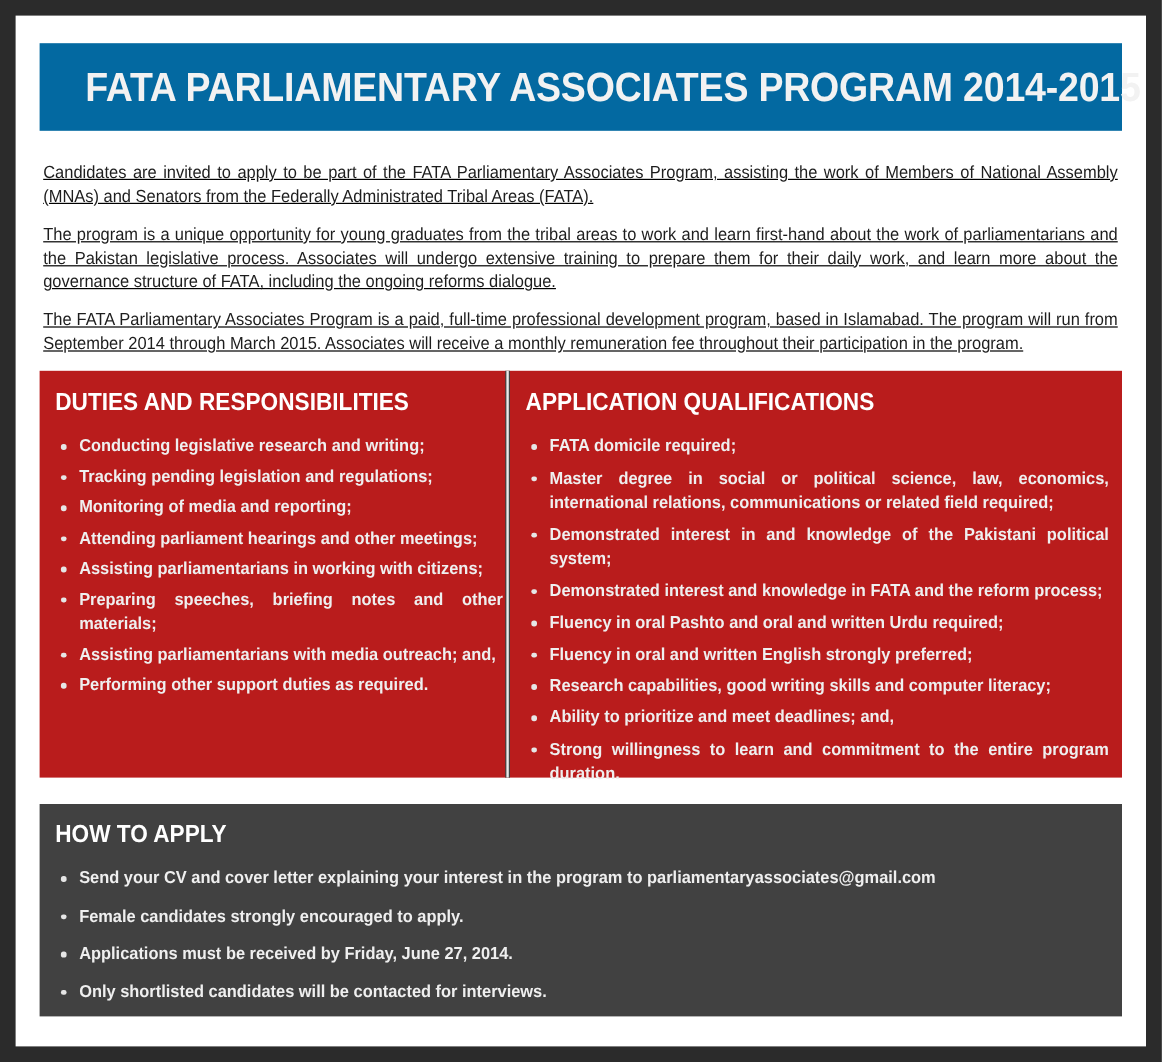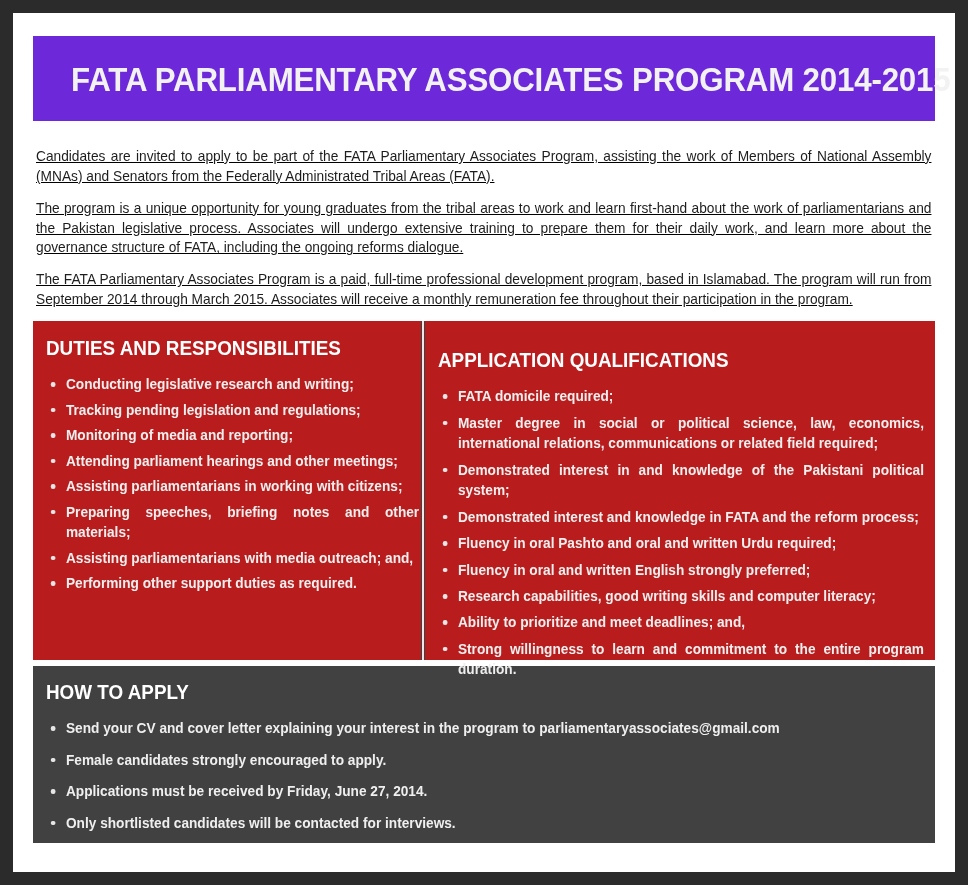--- a/index.html
+++ b/index.html
@@ -34,22 +34,22 @@
     position: absolute;
     left: 20px;
     top: 23px;
     width: 902px;
     height: 815px;
   }
 
   
   .title-bar {
     width: 902px;
-    height: 85px;
-    background: #6d28d9;
+    height: 73px;
+    background: #0369a1;
     box-sizing: border-box;
     padding: 0 0 0 38px;
     display: flex;
     align-items: center;
   }
   .title-bar h1 {
     margin: 0;
     color: #f2f2f2;
     font-size: 34px;
     font-weight: bold;
@@ -105,21 +105,20 @@
     position: absolute;
     left: 1px;
     top: 0;
     width: 2px;
     height: 339px;
     background: #e9e9e9;
   }
   .col-right {
     width: 510px;
     padding: 17px 16px 4px 13px;
-    margin-top: 12px;
   }
   .panel-title {
     margin: 0 0 16px 0;
     color: #ffffff;
     font-size: 20.5px;
     font-weight: bold;
     letter-spacing: 0px;
     transform: scaleX(0.92);
     transform-origin: left center;
     white-space: nowrap;
@@ -152,21 +151,21 @@
     width: 4.5px;
     height: 4.5px;
     border-radius: 50%;
     background: #e6e6e6;
   }
   .col-left ul.bullets li { width: 103%; }
   .col-right ul.bullets li { width: 102%; margin-bottom: 6px; }
 
   
   .how-panel {
-    margin-top: 6px;
+    margin-top: 22px;
     width: 902px;
     height: 177px;
     background: #414141;
     box-sizing: border-box;
     padding: 16px 16px 10px 13px;
   }
   .how-panel ul.bullets li {
     margin-bottom: 11px;
     width: 100%;
     text-align: left;

